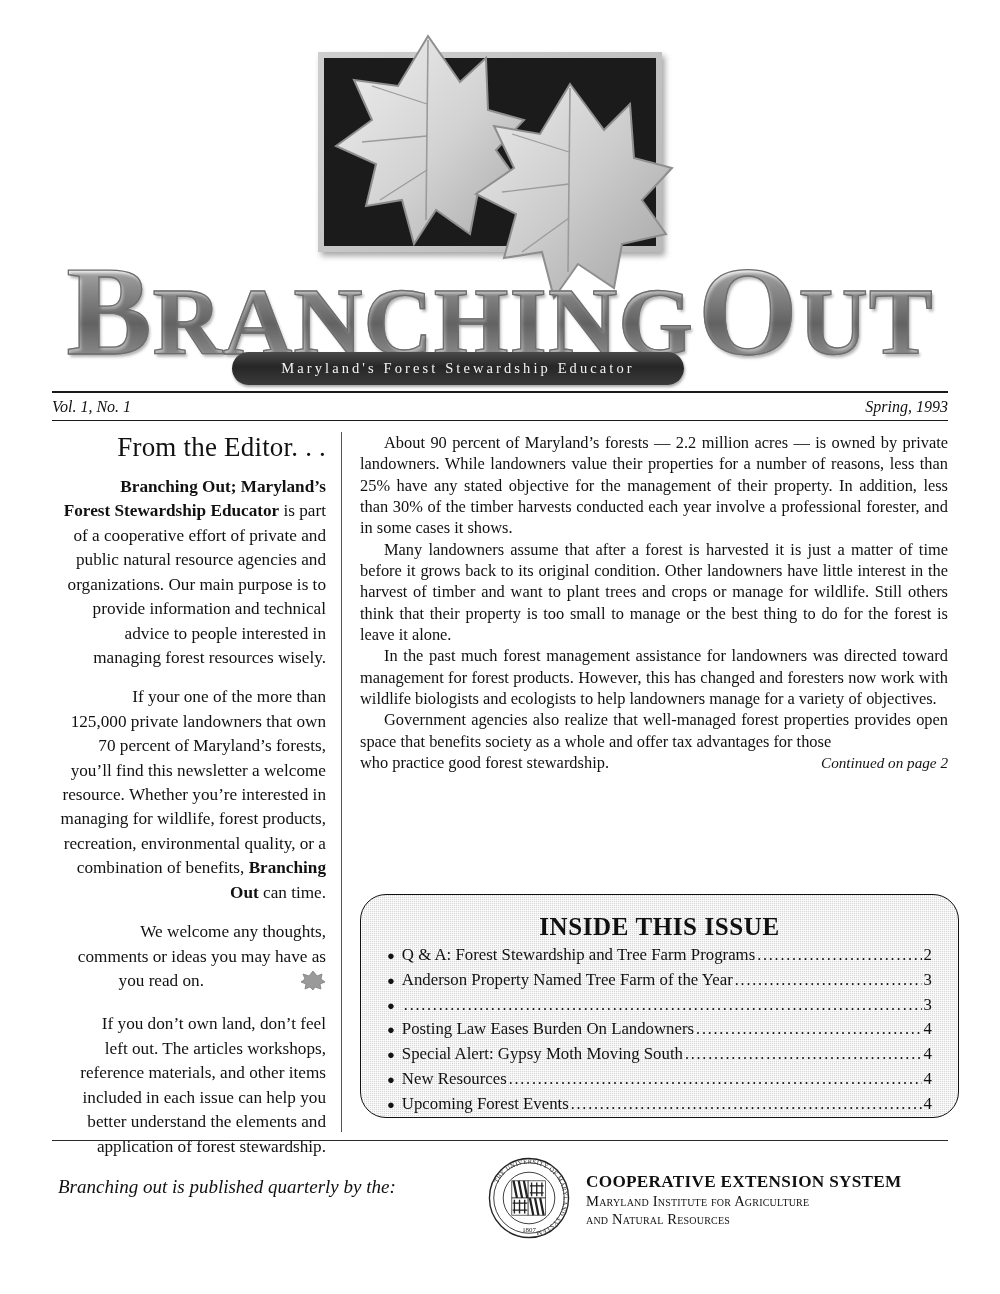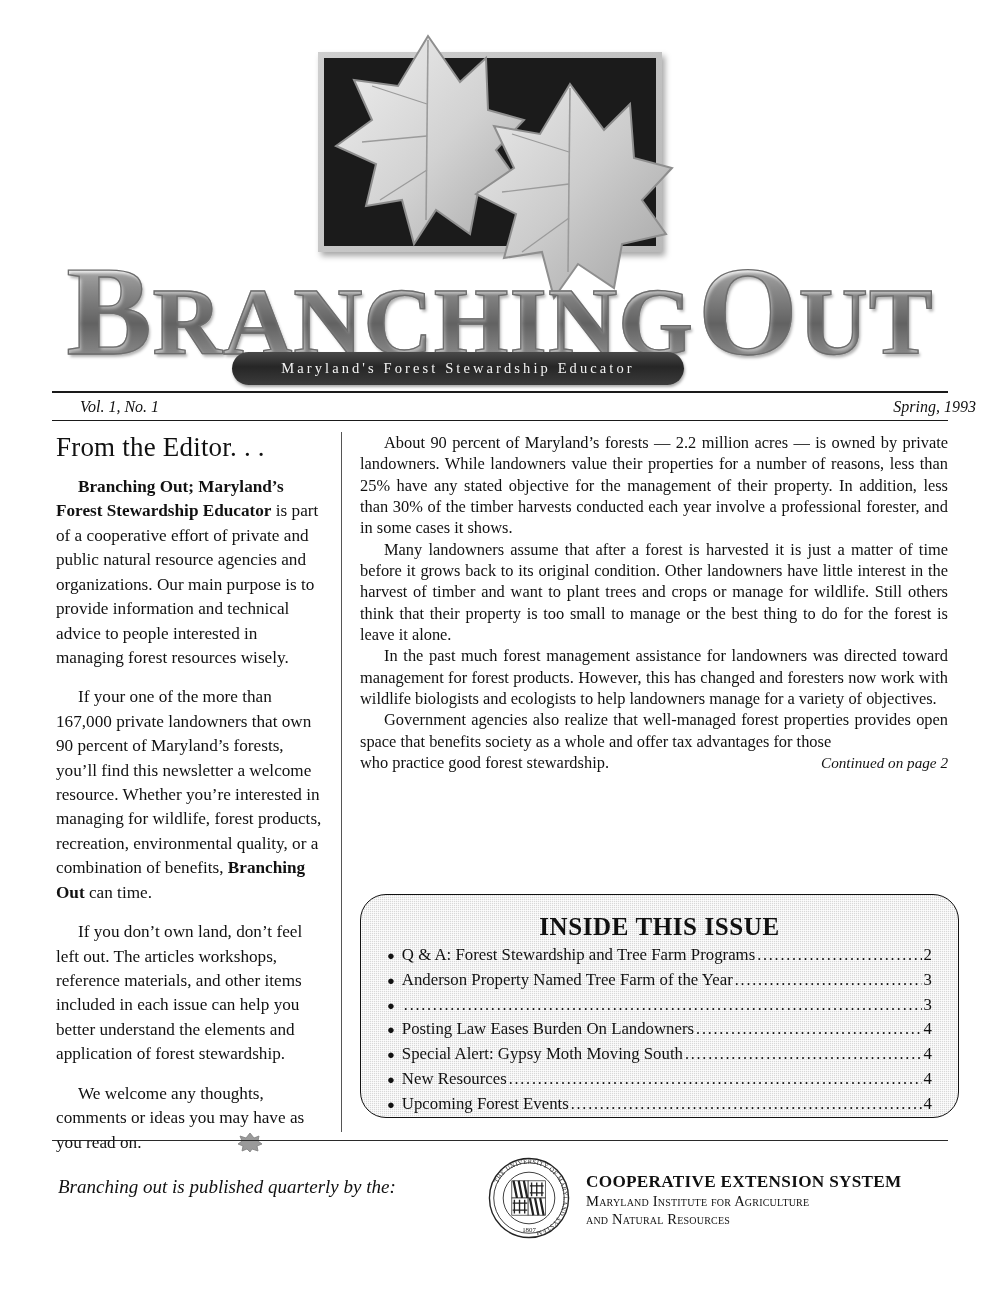--- a/index.html
+++ b/index.html
@@ -95,21 +95,20 @@
   }
   #issue-bar {
     position: absolute;
     left: 52px; top: 394px;
     width: 896px; height: 26px;
     display: flex;
     align-items: center;
     justify-content: space-between;
     font-style: italic;
     font-size: 16px;
-    margin-left: 28px;
   }
   #rule-top2 {
     position: absolute;
     left: 52px; top: 420px;
     width: 896px; height: 0;
     border-top: 1.5px solid #1a1a1a;
   }
 
   
   #col-divider {
@@ -117,20 +116,21 @@
     left: 341px; top: 432px;
     width: 0; height: 700px;
     border-left: 1.6px solid #555;
   }
 
   
   #left-col {
     position: absolute;
     left: 56px; top: 432px;
     width: 270px;
+    text-align: right;
   }
   #editor-title {
     font-size: 27px;
     margin: 0 0 12px 0;
     font-weight: normal;
     letter-spacing: .2px;
   }
   #left-col p {
     margin: 0 0 15px 0;
     font-size: 17.2px;
@@ -310,29 +310,29 @@
 </div>
 <div id="rule-top2"></div>
 
 <div id="col-divider"></div>
 
 <div id="left-col">
   <h2 id="editor-title">From the Editor. . .</h2>
 
   <p><b>Branching Out; Maryland’s Forest Stewardship Educator</b><span> is part of a cooperative effort of private and public natural resource agencies and organizations. Our main purpose is to provide information and technical advice to people interested in managing forest resources wisely.</span></p>
 
-  <p><span>If your one of the more than 167,000 private landowners that own 90 percent of Maryland’s forests, you’ll find this newsletter a welcome resource. Whether you’re interested in managing for wildlife, forest products, recreation, environmental quality, or a combination of benefits, </span><b>Branching Out</b><span> can time.</span></p>
-
-  <p>If you don’t own land, don’t feel left out. The articles workshops, reference materials, and other items included in each issue can help you better understand the elements and application of forest stewardship.</p>
+  <p><span>If your one of the more than 125,000 private landowners that own 70 percent of Maryland’s forests, you’ll find this newsletter a welcome resource. Whether you’re interested in managing for wildlife, forest products, recreation, environmental quality, or a combination of benefits, </span><b>Branching Out</b><span> can time.</span></p>
 
   <p><span>We welcome any thoughts, comments or ideas you may have as you read on.</span><span id="leaf-dingbat">
     <svg width="26" height="20" viewBox="0 0 26 20">
       <path d="M13 1 L17 6 L22 4 L21 9 L25 12 L20 14 L21 19 L15 17 L13 20 L10 17 L5 19 L6 14 L1 12 L5 9 L3 4 L9 6 Z" fill="#9a9a9a" stroke="#7d7d7d" stroke-width=".8"></path>
     </svg>
   </span></p>
+
+  <p>If you don’t own land, don’t feel left out. The articles workshops, reference materials, and other items included in each issue can help you better understand the elements and application of forest stewardship.</p>
 </div>
 
 <div id="right-col">
   <div class="body">
     <p>About 90 percent of Maryland’s forests — 2.2 million acres — is owned by private landowners. While landowners value their properties for a number of reasons, less than 25% have any stated objective for the management of their property. In addition, less than 30% of the timber harvests conducted each year involve a professional forester, and in some cases it shows.</p>
     <p>Many landowners assume that after a forest is harvested it is just a matter of time before it grows back to its original condition. Other landowners have little interest in the harvest of timber and want to plant trees and crops or manage for wildlife. Still others think that their property is too small to manage or the best thing to do for the forest is leave it alone.</p>
     <p>In the past much forest management assistance for landowners was directed toward management for forest products. However, this has changed and foresters now work with wildlife biologists and ecologists to help landowners manage for a variety of objectives.</p>
     <p>Government agencies also realize that well-managed forest properties provides open space that benefits society as a whole and offer tax advantages for those</p>
     <div id="cont-line">
       <span class="last-text">who practice good forest stewardship.</span>

